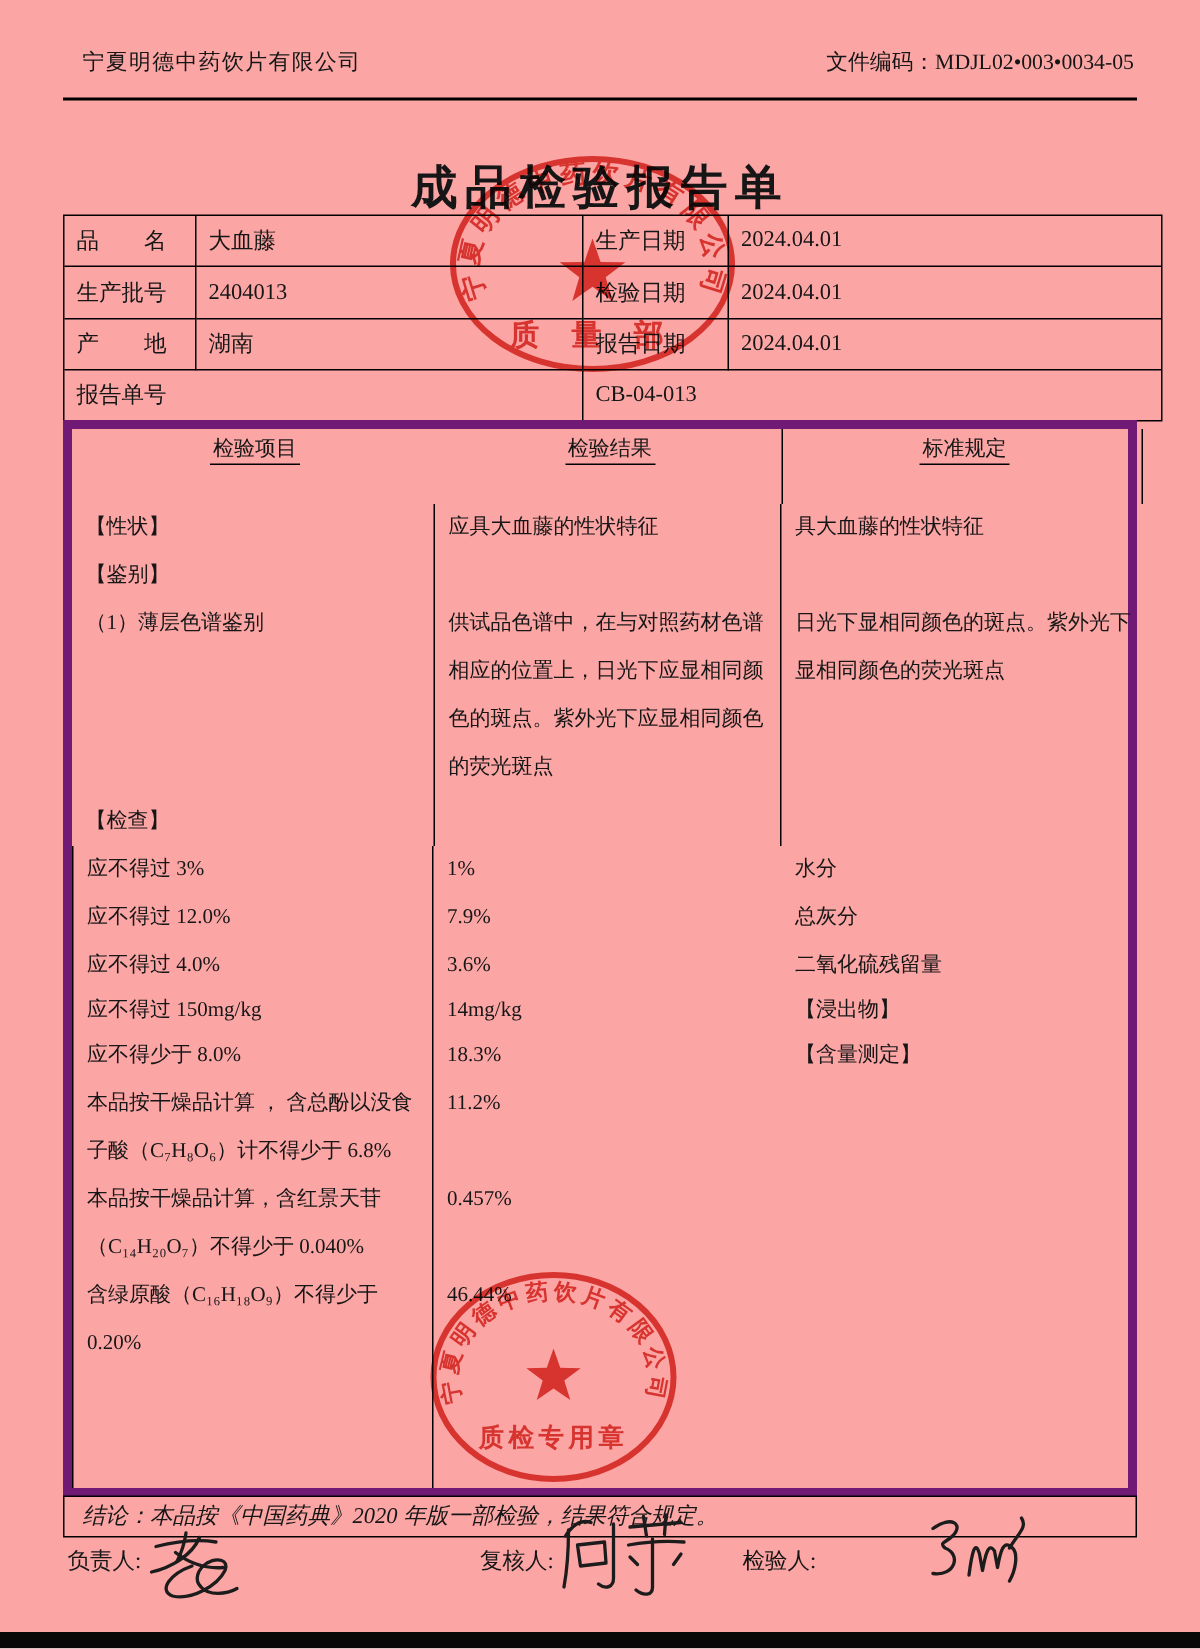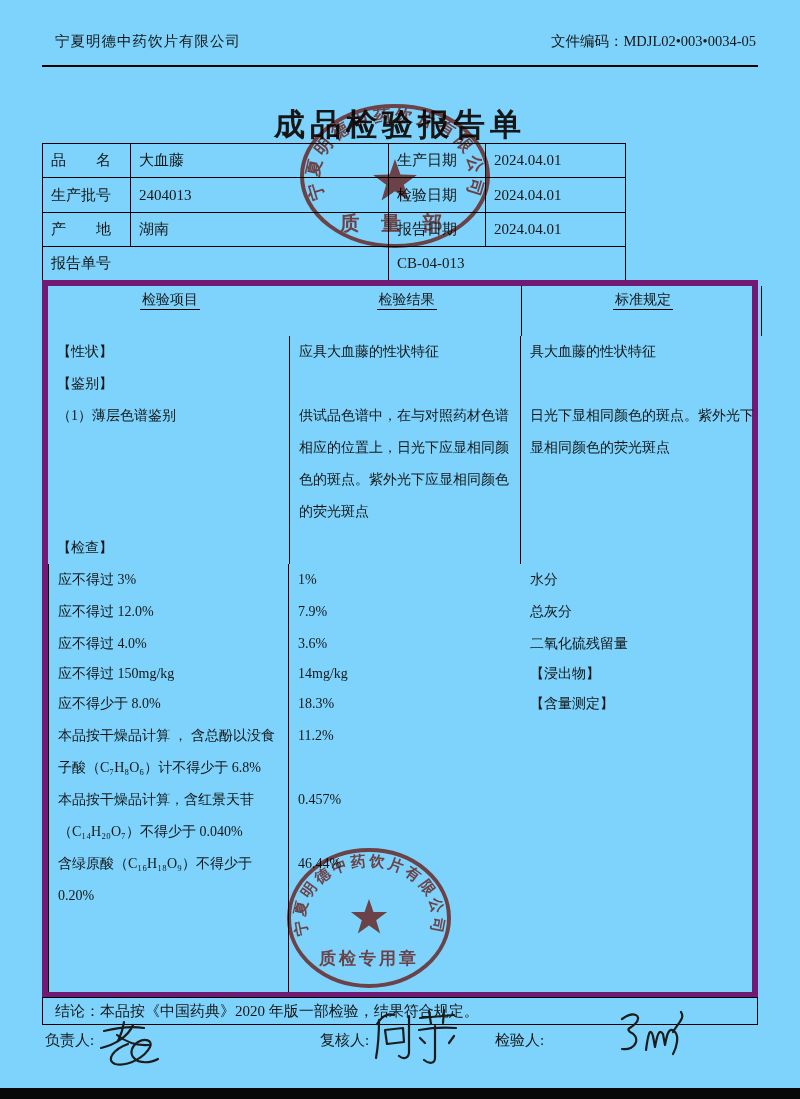--- a/index.html
+++ b/index.html
@@ -1,29 +1,29 @@
 <!DOCTYPE html>
 <html><head>
 <meta charset="utf-8">
 <style>
   html,body{margin:0;padding:0;background:#fff;}
-  .page{position:relative;width:800px;height:1099px;background:#7dd3fc;overflow:hidden;
+  .page{position:relative;width:800px;height:1099px;background:#fca5a5;overflow:hidden;
         font-family:"Liberation Serif","DejaVu Serif",serif;color:#161616;}
 
   
   .company{position:absolute;left:55px;top:32px;font-size:14.5px;letter-spacing:1px;}
   .doccode{position:absolute;right:44px;top:32px;font-size:14.5px;}
   .hrule{position:absolute;left:42px;top:65px;width:716px;height:2px;background:#000;}
 
   .title{position:absolute;left:0;top:104px;width:800px;text-align:center;
          font-family:"Liberation Sans","DejaVu Sans",sans-serif;
          font-weight:700;font-size:31px;letter-spacing:5px;}
 
   
-  .info-table{position:absolute;left:42px;top:143px;width:584px;height:138px;
+  .info-table{position:absolute;left:42px;top:143px;width:733px;height:138px;
               box-sizing:border-box;border:1px solid #000;display:grid;
               grid-template-columns:88px 258px 97px 1fr;
               grid-template-rows:34px 35px 34px 1fr;font-size:15px;}
   .ic{display:flex;align-items:center;padding-left:8px;box-sizing:border-box;
       border-right:1px solid #000;border-bottom:1px solid #000;white-space:nowrap;}
   .ic.noR{border-right:none;}
   .ic.noB{border-bottom:none;}
   .ic.span2a{grid-column:1/3;}
   .ic.span2b{grid-column:3/5;}
 
@@ -34,21 +34,21 @@
               grid-template-rows:50px 32px 32px 132px 32px 32px 32px 30px 30px 32px 64px 64px 64px 1fr;
               font-size:14px;}
   .mc{box-sizing:border-box;padding:0 6px 0 9px;line-height:32px;overflow:visible;}
   .mid{border-left:1px solid #000;border-right:1px solid #000;}
   .mh{text-align:center;line-height:18px;padding-top:5px;}
   .mh span{border-bottom:1px solid #000;padding:0 2px 2px 2px;}
 
   
   .conclusion{position:absolute;left:42px;top:997px;width:716px;height:28px;
               box-sizing:border-box;border:1px solid #000;font-size:15px;
-              line-height:26px;padding-left:12px;}
+              line-height:26px;padding-left:12px;font-style:italic;}
   .sig-label{position:absolute;top:1031px;font-size:15px;}
   .sig-svg{position:absolute;}
   .sig-svg path{stroke:#1c1c1c;stroke-width:2.2;fill:none;stroke-linecap:round;stroke-linejoin:round;}
 
   
   .stamp{position:absolute;mix-blend-mode:multiply;opacity:.88;pointer-events:none;}
   .stamp text{font-family:"Liberation Sans","DejaVu Sans",sans-serif;font-weight:700;}
 
   .bottom-bar{position:absolute;left:0;top:1088px;width:800px;height:11px;background:#080808;}
 </style>

